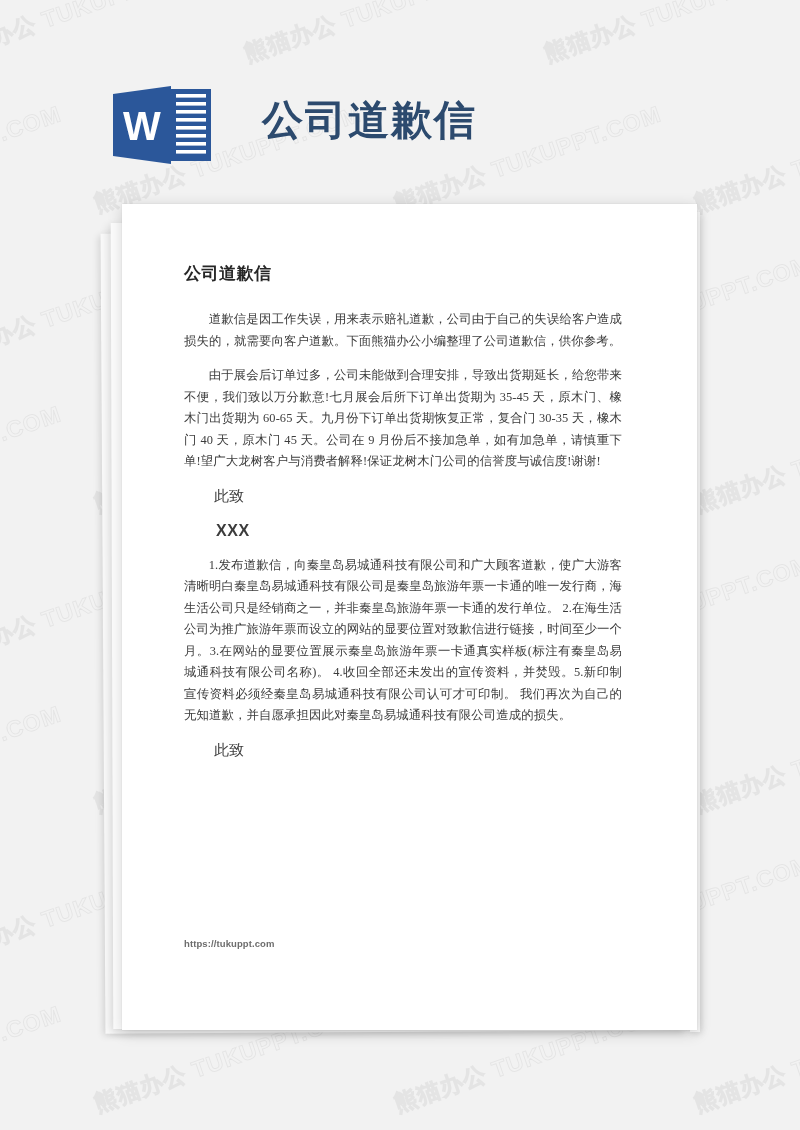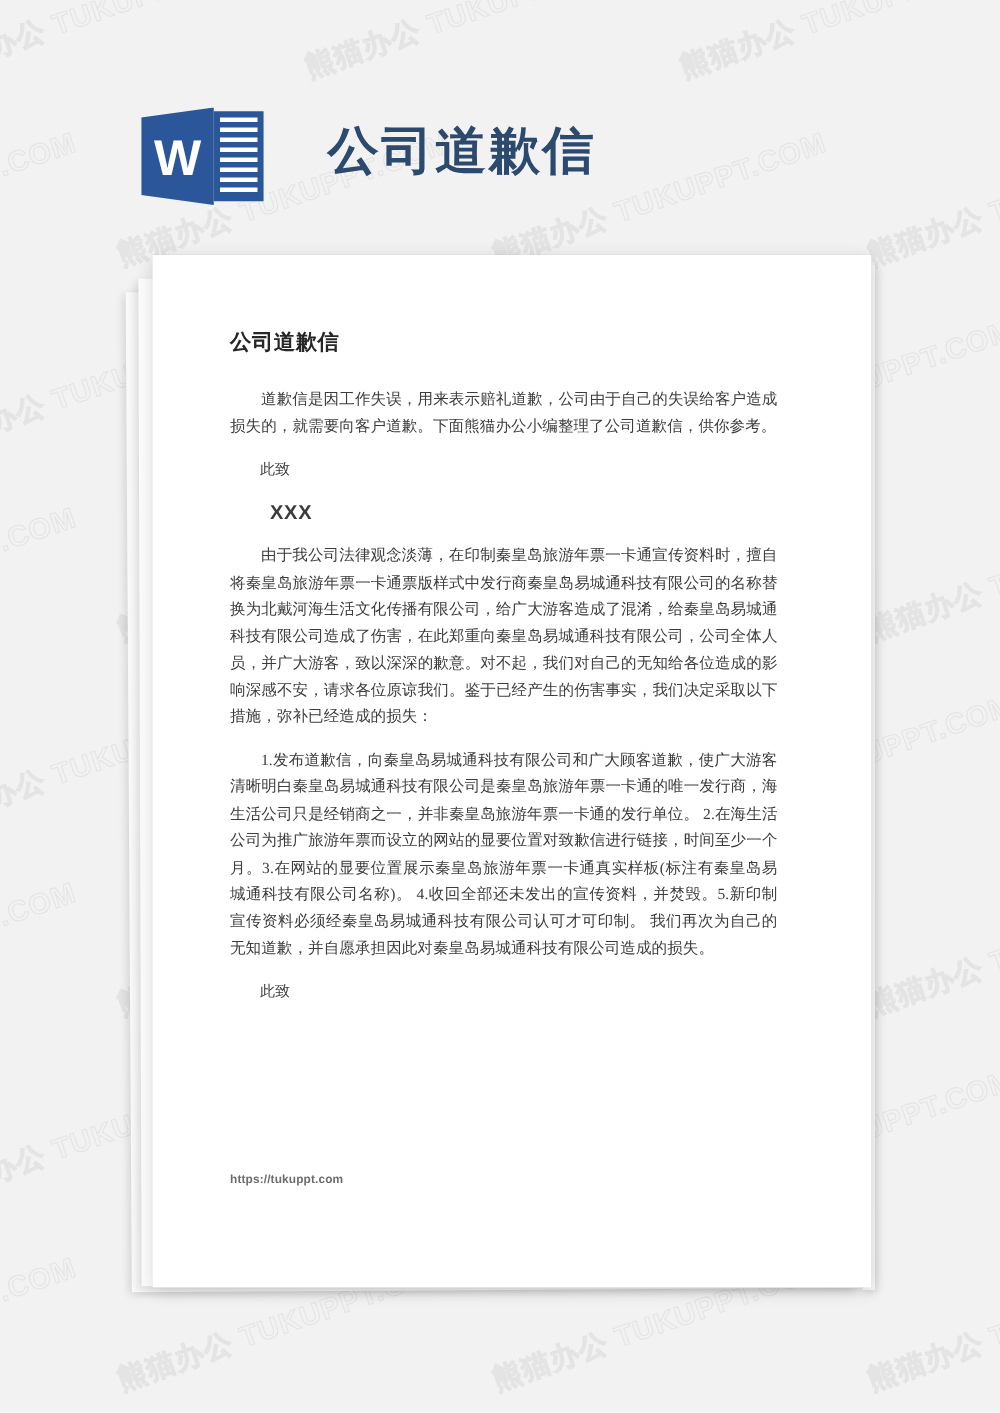--- a/index.html
+++ b/index.html
@@ -142,21 +142,21 @@
     letter-spacing: 0.1px;
   }
   .para.indent {
     text-indent: 2em;
   }
   .para.sub {
     text-indent: 2em;
     margin-bottom: 11px;
   }
   .sig-line {
-    font-size: 12px;
+    font-size: 15px;
     line-height: 21.5px;
     margin: 0 0 13px 0;
     text-indent: 2em;
     color: #3c3c3c;
   }
   .sig-line.bold {
     font-weight: bold;
     font-family: "Liberation Sans", sans-serif;
     font-size: 16px;
     letter-spacing: 0.6px;
@@ -241,29 +241,29 @@
   <div id="header-title">公司道歉信</div>
 </div>
 
 <div id="doc-content">
 
   <div class="doc-title">公司道歉信</div>
 
   <p class="para indent">道歉信是因工作失误，用来表示赔礼道歉，公司由于自己的失误给客户造成损失的，就需要向客户道歉。下面熊猫办公小编整理了公司道歉信，供你参考。</p>
 
 
+  <p class="para indent">由于展会后订单过多，公司未能做到合理安排，导致出货期延长，给您带来不便，我们致以万分歉意!七月展会后所下订单出货期为 35-45 天，原木门、橡木门出货期为 60-65 天。九月份下订单出货期恢复正常，复合门 30-35 天，橡木门 40 天，原木门 45 天。公司在 9 月份后不接加急单，如有加急单，请慎重下单!望广大龙树客户与消费者解释!保证龙树木门公司的信誉度与诚信度!谢谢!</p>
 
   <p class="sig-line">此致</p>
 
 
   <p class="sig-line bold">XXX</p>
 
 
 
-  <p class="para indent">由于我公司法律观念淡薄，在印制秦皇岛旅游年票一卡通宣传资料时，擅自将秦皇岛旅游年票一卡通票版样式中发行商秦皇岛易城通科技有限公司的名称替换为北戴河海生活文化传播有限公司，给广大游客造成了混淆，给秦皇岛易城通科技有限公司造成了伤害，在此郑重向秦皇岛易城通科技有限公司，公司全体人员，并广大游客，致以深深的歉意。对不起，我们对自己的无知给各位造成的影响深感不安，请求各位原谅我们。鉴于已经产生的伤害事实，我们决定采取以下措施，弥补已经造成的损失：</p>
 
   <p class="para indent">1.发布道歉信，向秦皇岛易城通科技有限公司和广大顾客道歉，使广大游客清晰明白秦皇岛易城通科技有限公司是秦皇岛旅游年票一卡通的唯一发行商，海生活公司只是经销商之一，并非秦皇岛旅游年票一卡通的发行单位。 2.在海生活公司为推广旅游年票而设立的网站的显要位置对致歉信进行链接，时间至少一个月。3.在网站的显要位置展示秦皇岛旅游年票一卡通真实样板(标注有秦皇岛易城通科技有限公司名称)。 4.收回全部还未发出的宣传资料，并焚毁。5.新印制宣传资料必须经秦皇岛易城通科技有限公司认可才可印制。 我们再次为自己的无知道歉，并自愿承担因此对秦皇岛易城通科技有限公司造成的损失。</p>
 
   <p class="sig-line">此致</p>
 
 </div>
 
 <div id="doc-footer">https://tukuppt.com</div>
 
 </body></html>

